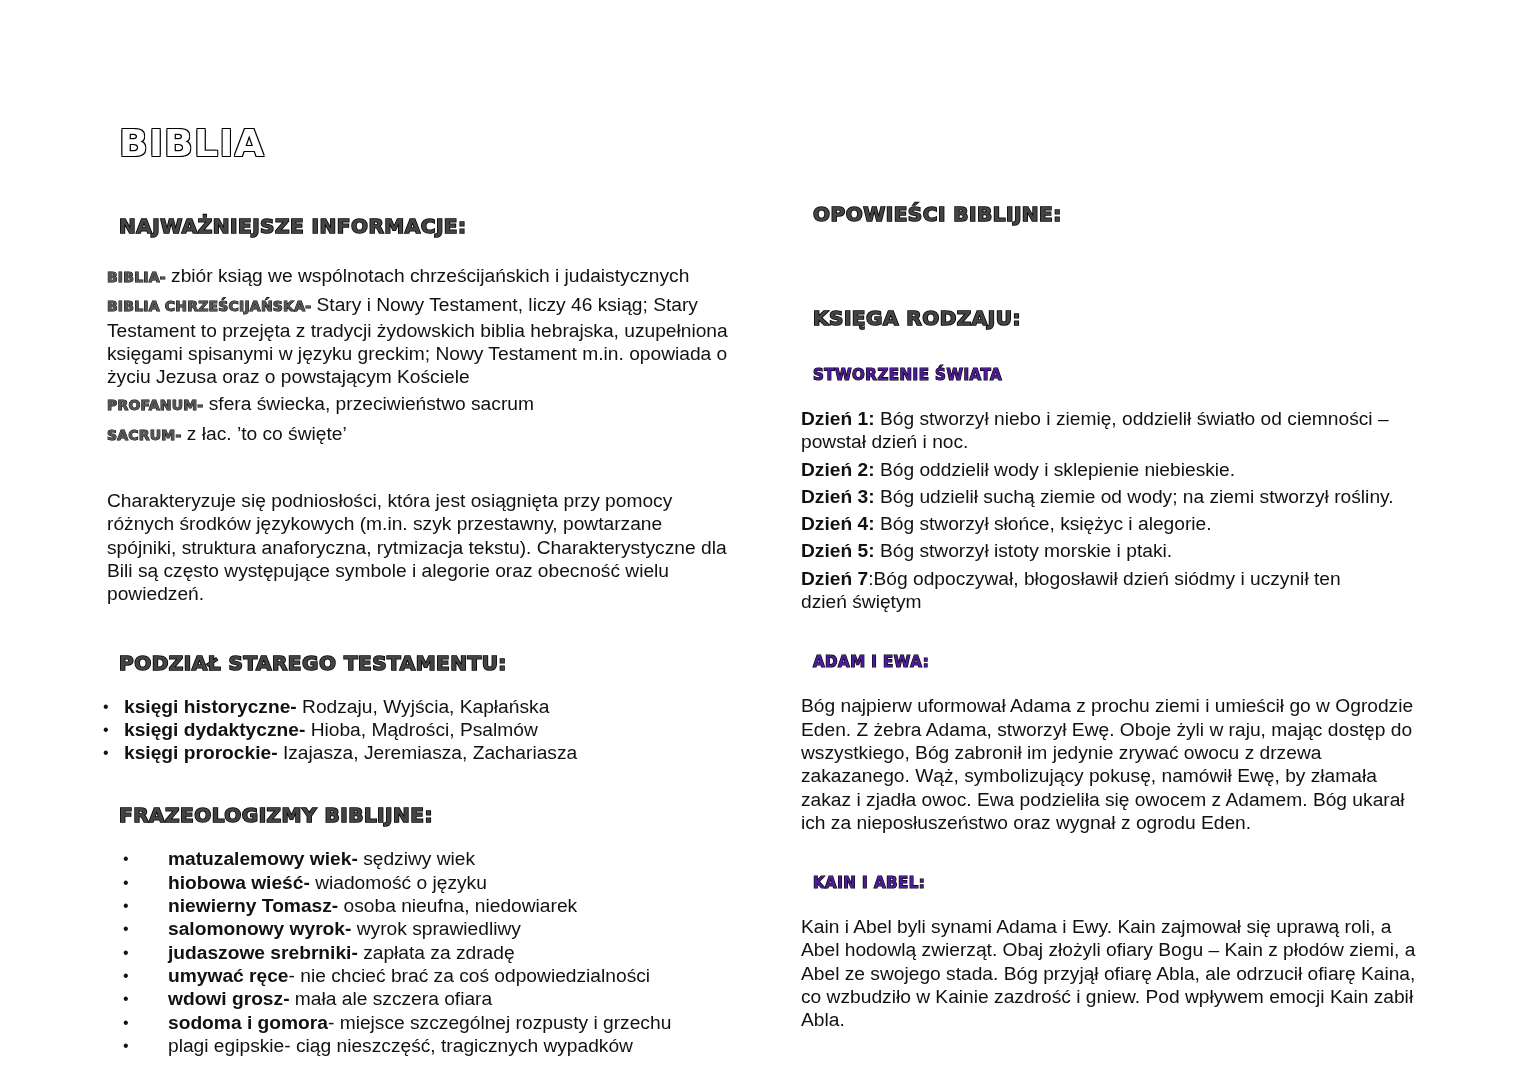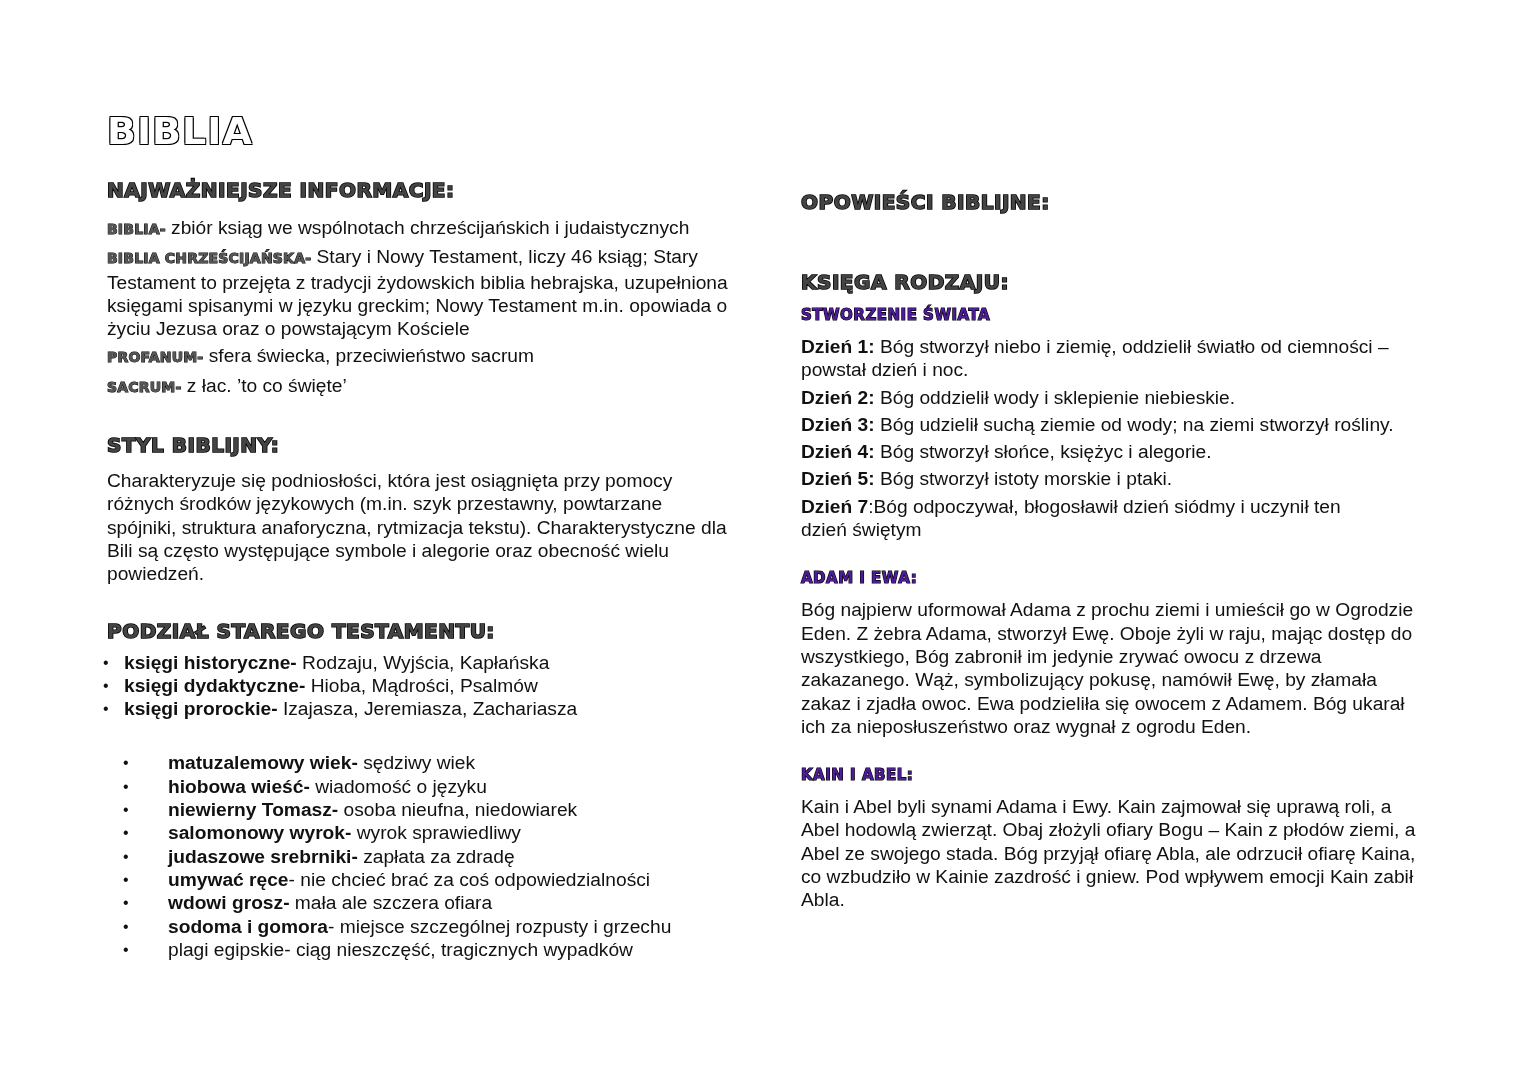--- a/index.html
+++ b/index.html
@@ -10,21 +10,21 @@
 
   
   .display {
     font-family: "DejaVu Sans", sans-serif;
     font-weight: bold;
     text-transform: uppercase;
     color: #1a1a1a;
     -webkit-text-stroke: 0.6px #000;
     text-shadow: 0 0 0 #000;
     letter-spacing: 0.5px;
-    margin: 4px;
+    margin: 16px;
     line-height: 1;
   }
   .title { font-size: 38px; letter-spacing: 1px; -webkit-text-stroke: 1.2px #000; color: #fff; paint-order: stroke fill; text-shadow: 1px 1px 0 #000, -1px -1px 0 #000, 1px -1px 0 #000, -1px 1px 0 #000; }
   .h2 { font-size: 20px; color: #444; -webkit-text-stroke: 1.6px #000; paint-order: stroke fill; }
   .h3 { font-size: 15px; color: #4c1d95; -webkit-text-stroke: 1.2px #000; paint-order: stroke fill; }
   .lbl { font-family: "DejaVu Sans", sans-serif; font-weight: bold; text-transform: uppercase; font-size: 14px; color: #555; -webkit-text-stroke: 1px #000; paint-order: stroke fill; letter-spacing: 0.2px; }
 
   p, .para { margin: 4px; font-size: 19.2px; line-height: 23.3px; }
   .b { font-weight: bold; }
 
@@ -46,34 +46,34 @@
   <h2 class="display h2">NAJWAŻNIEJSZE INFORMACJE:</h2>
   <div style="height:8px"></div>
   <div>
     <p><span class="lbl">BIBLIA-</span><span> zbiór ksiąg we wspólnotach chrześcijańskich i judaistycznych</span></p>
     <p style="width:625px"><span class="lbl">BIBLIA CHRZEŚCIJAŃSKA-</span><span> Stary i Nowy Testament, liczy 46 ksiąg; Stary Testament to przejęta z tradycji żydowskich biblia hebrajska, uzupełniona księgami spisanymi w języku greckim; Nowy Testament m.in. opowiada o życiu Jezusa oraz o powstającym Kościele</span></p>
     <p style="margin-top:2px"><span class="lbl">PROFANUM-</span><span> sfera świecka, przeciwieństwo sacrum</span></p>
     <p><span class="lbl">SACRUM-</span><span> z łac. ’to co święte’</span></p>
   </div>
 
   <div style="height:28px"></div>
-  <h2 class="display h2">STYL BIBLIJNY:</h2>
   <div style="height:6px"></div>
   <p style="width:628px">Charakteryzuje się podniosłości, która jest osiągnięta przy pomocy różnych środków językowych (m.in. szyk przestawny, powtarzane spójniki, struktura anaforyczna, rytmizacja tekstu). Charakterystyczne dla Bili są często występujące symbole i alegorie oraz obecność wielu powiedzeń.</p>
 
   <div style="height:27px"></div>
   <h2 class="display h2">PODZIAŁ STAREGO TESTAMENTU:</h2>
   <div style="height:6px"></div>
   <ul class="bullets podzial">
     <li><span class="dot">•</span><span class="b">księgi historyczne-</span><span> Rodzaju, Wyjścia, Kapłańska</span></li>
     <li><span class="dot">•</span><span class="b">księgi dydaktyczne-</span><span> Hioba, Mądrości, Psalmów</span></li>
     <li><span class="dot">•</span><span class="b">księgi prorockie-</span><span> Izajasza, Jeremiasza, Zachariasza</span></li>
   </ul>
 
   <div style="height:25px"></div>
+  <h2 class="display h2">FRAZEOLOGIZMY BIBLIJNE:</h2>
   <div style="height:6px"></div>
   <ul class="bullets fraz">
     <li><span class="dot">•</span><span class="b">matuzalemowy wiek-</span><span> sędziwy wiek</span></li>
     <li><span class="dot">•</span><span class="b">hiobowa wieść-</span><span> wiadomość o języku</span></li>
     <li><span class="dot">•</span><span class="b">niewierny Tomasz-</span><span> osoba nieufna, niedowiarek</span></li>
     <li><span class="dot">•</span><span class="b">salomonowy wyrok-</span><span> wyrok sprawiedliwy</span></li>
     <li><span class="dot">•</span><span class="b">judaszowe srebrniki-</span><span> zapłata za zdradę</span></li>
     <li><span class="dot">•</span><span class="b">umywać ręce</span><span>- nie chcieć brać za coś odpowiedzialności</span></li>
     <li><span class="dot">•</span><span class="b">wdowi grosz-</span><span> mała ale szczera ofiara</span></li>
     <li><span class="dot">•</span><span class="b">sodoma i gomora</span><span>- miejsce szczególnej rozpusty i grzechu</span></li>

